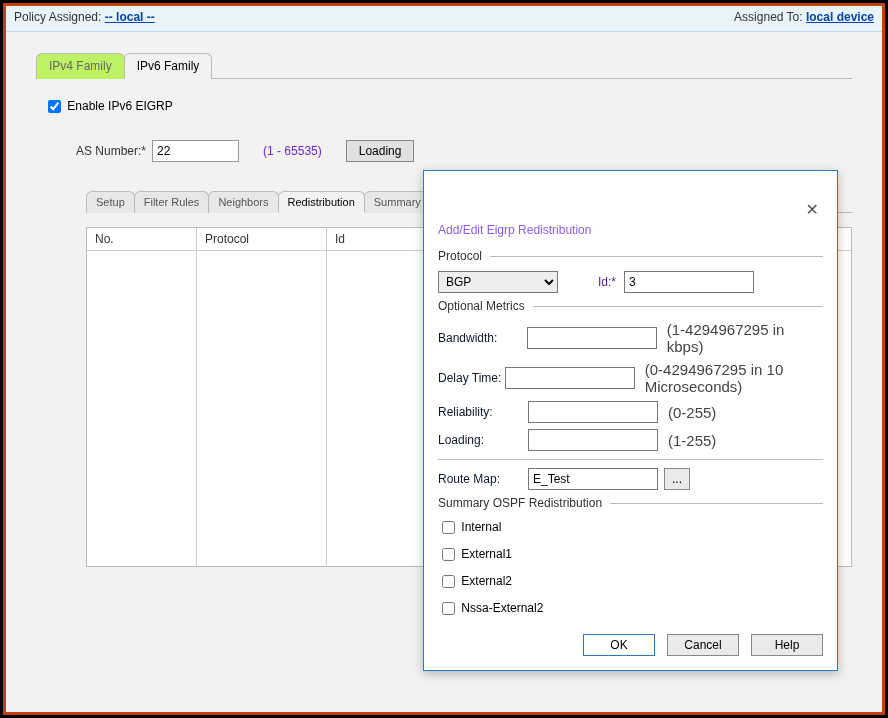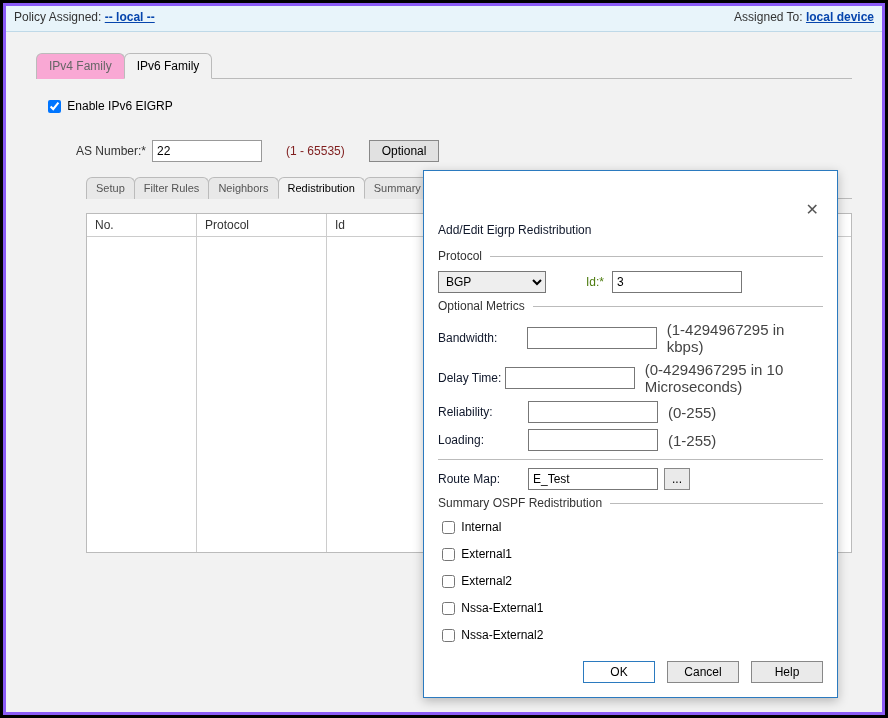--- a/index.html
+++ b/index.html
@@ -1,56 +1,56 @@
 <!DOCTYPE html>
 <html><head>
 <meta charset="utf-8">
 <style>
 * { box-sizing: border-box; font-family: Tahoma, Arial, sans-serif; font-size: 12px; }
 body { margin: 0; padding: 0; background: #fff; }
 .outer-frame { border: 3px solid #000; width: 888px; height: 718px; position: relative; background: #fff; overflow: hidden; }
-.inner-frame { border: 3px solid #8b5cf6; width: 100%; height: 100%; position: relative; background: #f2f2f2; }
+.inner-frame { border: 3px solid #c2410c; width: 100%; height: 100%; position: relative; background: #f2f2f2; }
 .top-bar { background: #e8f4fa; border-bottom: 1px solid #bfd9e8; padding: 4px 8px; display: flex; justify-content: space-between; height: 26px; }
 .top-bar a { color: #0645ad; text-decoration: underline; font-weight: bold; }
 .top-bar span { color: #333; }
 .main-body { padding: 20px 30px; position: relative; }
 .tab-row { display: flex; border-bottom: 1px solid #bbb; margin-bottom: 18px; }
-.tab { padding: 5px 12px; border: 1px solid #bbb; border-bottom: none; border-top-left-radius: 6px; border-top-right-radius: 6px; margin-right: -1px; background: #f9a8d4; color: #666; cursor: pointer; position: relative; top: 1px; }
+.tab { padding: 5px 12px; border: 1px solid #bbb; border-bottom: none; border-top-left-radius: 6px; border-top-right-radius: 6px; margin-right: -1px; background: #bef264; color: #666; cursor: pointer; position: relative; top: 1px; }
 .tab.active { background: #f2f2f2; color: #000; border-bottom: 1px solid #f2f2f2; z-index: 2; }
 .checkbox-row { margin: 0 0 24px 8px; }
 .checkbox-row input { vertical-align: middle; }
-.as-row { margin-left: 40px; margin-bottom: 14px; display: flex; align-items: center; gap: 6px; }
+.as-row { margin-left: 40px; margin-bottom: 28px; display: flex; align-items: center; gap: 6px; }
 .as-row .label { color: #333; }
-.as-row input[type=text] { width: 110px; padding: 3px 4px; border: 1px solid #999; }
-.hint { color: #7f1d1d; margin-left: 18px; margin-right: 18px; }
+.as-row input[type=text] { width: 87px; padding: 3px 4px; border: 1px solid #999; }
+.hint { color: #6d28d9; margin-left: 18px; margin-right: 18px; }
 .adv-btn { padding: 3px 12px; background: #e1e1e1; border: 1px solid #888; cursor: pointer; }
 .inner-tabs-wrap { margin-left: 50px; margin-right: 0; }
 .inner-tab-row { display: flex; border-bottom: 1px solid #bbb; }
 .inner-tab { padding: 4px 9px; border: 1px solid #bbb; border-bottom: none; border-top-left-radius: 6px; border-top-right-radius: 6px; margin-right: -1px; background: #e8e8e8; color: #555; font-size: 11px; cursor: pointer; position: relative; top: 1px; }
 .inner-tab.active { background: #f2f2f2; color: #000; border-bottom: 1px solid #f2f2f2; z-index: 2; }
 .table-area { margin-top: 14px; background: #fff; border: 1px solid #bbb; width: 100%; height: 340px; display: flex; }
 .table-col { display: flex; flex-direction: column; }
 .col-no { width: 110px; border-right: 1px solid #ccc; }
 .col-protocol { width: 130px; border-right: 1px solid #ccc; }
 .col-id { flex: 1; border-right: 1px solid #ccc; }
 .col-right { width: 50px; }
 .col-head { padding: 4px 8px; border-bottom: 1px solid #ccc; color: #333; }
 .dlg { position: absolute; top: 138px; left: 417px; width: 415px; background: #fff; border: 1px solid #2b7abf; box-shadow: 0 3px 10px rgba(0,0,0,0.25); padding: 10px 14px 14px 14px; z-index: 50; }
 .dlg-title-row { display: flex; justify-content: space-between; align-items: center; margin-bottom: 12px; }
-.dlg-title { color: #0f172a; margin-top: 42px; }
+.dlg-title { color: #8b5cf6; margin-top: 42px; }
 .dlg-close { cursor: pointer; font-size: 16px; color: #555; padding: 0 4px; }
 .fieldset-label { color: #333; display: flex; align-items: center; margin: 6px 0 8px 0; }
 .fieldset-label::after { content: ""; flex: 1; border-top: 1px solid #bbb; margin-left: 8px; }
 .row { display: flex; align-items: center; margin: 6px 0; }
 .row .lbl { width: 90px; color: #0f172a; }
 .row input[type=text] { width: 130px; padding: 3px 4px; border: 1px solid #777; }
-.row select { width: 108px; padding: 2px 3px; border: 1px solid #777; background: #eee; }
+.row select { width: 120px; padding: 2px 3px; border: 1px solid #777; background: #eee; }
 .row .hint2 { margin-left: 10px; color: #444; font-size: 15px; }
 .protocol-row { display: flex; align-items: center; gap: 8px; }
-.id-lbl { margin-left: 32px; color: #4d7c0f; }
+.id-lbl { margin-left: 32px; color: #4c1d95; }
 .routemap-btn { width: 26px; height: 22px; border: 1px solid #888; background: #eaeaea; cursor: pointer; margin-left: 6px; }
 .ospf-checks .chk-row { margin: 8px 0; }
 .ospf-checks input { vertical-align: middle; }
 .dlg-buttons { display: flex; justify-content: flex-end; gap: 12px; margin-top: 16px; }
 .dlg-buttons button { width: 72px; padding: 3px 9px; border: 1px solid #888; background: #eaeaea; cursor: pointer; }
 .dlg-buttons button.ok { border: 1px solid #2b7abf; background: #fff; }
 </style>
 </head>
 <body>
 
@@ -77,21 +77,21 @@
         <label>
           <input type="checkbox" checked="" style="">
           <span>Enable IPv6 EIGRP</span>
         </label>
       </div>
 
       <div class="as-row">
         <span class="label">AS Number:*</span>
         <input type="text" value="22" style="">
         <span class="hint">(1 - 65535)</span>
-        <button class="adv-btn">Optional</button>
+        <button class="adv-btn">Loading</button>
       </div>
 
       <div class="inner-tabs-wrap">
         <div class="inner-tab-row">
           <div class="inner-tab">Setup</div>
           <div class="inner-tab">Filter Rules</div>
           <div class="inner-tab">Neighbors</div>
           <div class="inner-tab active">Redistribution</div>
           <div class="inner-tab">Summary A</div>
         </div>
@@ -155,21 +155,20 @@
           <span class="lbl">Route Map:</span>
           <input type="text" value="E_Test" style="">
           <button class="routemap-btn">...</button>
         </div>
 
         <div class="fieldset-label">Summary OSPF Redistribution</div>
         <div class="ospf-checks">
           <div class="chk-row"><label><input type="checkbox" style=""> <span>Internal</span></label></div>
           <div class="chk-row"><label><input type="checkbox" style=""> <span>External1</span></label></div>
           <div class="chk-row"><label><input type="checkbox" style=""> <span>External2</span></label></div>
-          <div class="chk-row"><label><input type="checkbox" style=""> <span>Nssa-External1</span></label></div>
           <div class="chk-row"><label><input type="checkbox" style=""> <span>Nssa-External2</span></label></div>
         </div>
 
         <div class="dlg-buttons">
           <button class="ok">OK</button>
           <button>Cancel</button>
           <button>Help</button>
         </div>
       </div>
 

